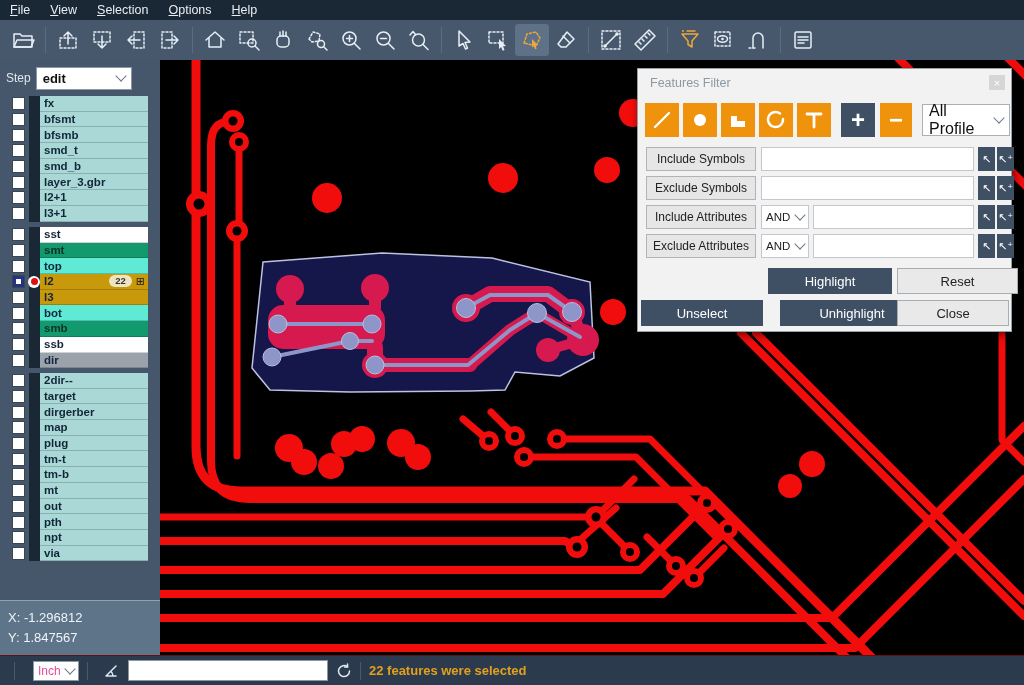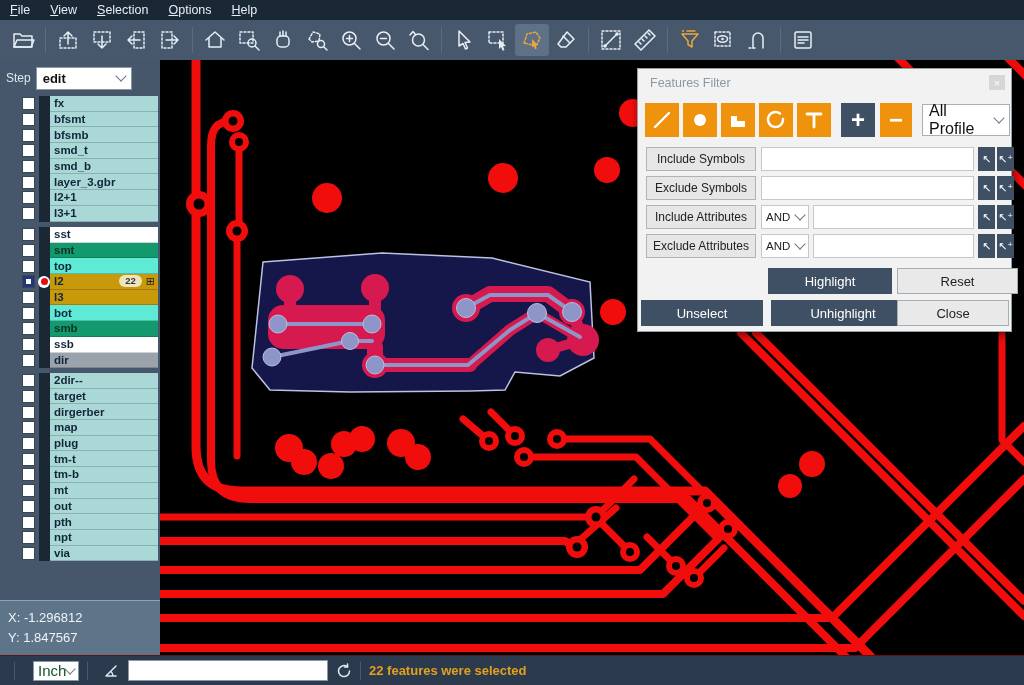--- a/index.html
+++ b/index.html
@@ -23,21 +23,21 @@
   .tsep{width:1px;height:26px;background:#5b6c80;margin:0 5px;flex:0 0 auto}
   
   .sidebar{position:absolute;left:0;top:60px;width:160px;height:595px;background:#46576b;z-index:5}
   .step-row{position:absolute;left:0;top:4px;width:160px;height:28px;display:flex;align-items:center}
   .step-label{color:#dfe7ee;font-size:12px;margin-left:6px}
   .step-select{margin-left:5px;width:96px;height:23px;background:#fff;border:1px solid #8a97a5;
                display:flex;align-items:center;justify-content:space-between;padding:0 6px;box-sizing:border-box}
   .step-select .val{font-size:13px;color:#111;font-weight:700}
   .chev{width:7px;height:7px;border-right:1.6px solid #6b7886;border-bottom:1.6px solid #6b7886;
         transform:rotate(45deg);margin-top:-4px;flex:0 0 auto}
-  .lgroup{position:absolute;left:17px;width:148px}
+  .lgroup{position:absolute;left:7px;width:148px}
   .lrow{height:15.7px;display:flex;align-items:center;position:relative}
   .cb{width:11px;height:11px;background:#fff;border:1px solid #3a4654;margin-left:5px;flex:0 0 auto}
   .cb.on{background:#24347e;display:flex;align-items:center;justify-content:center}
   .cb.on::after{content:"";width:5px;height:5px;background:#fff;display:block}
   .strip{width:11px;height:15.7px;background:#1a2734;margin-left:4px;flex:0 0 auto;
          display:flex;align-items:center;justify-content:center}
   .dot{width:12px;height:12px;border-radius:50%;background:#fff;display:flex;align-items:center;
        justify-content:center;margin-left:-1px}
   .dot::after{content:"";width:7px;height:7px;border-radius:50%;background:#e01010;display:block}
   .cell{flex:1;height:14.7px;margin-right:7px;display:flex;align-items:center;padding-left:4px;
@@ -50,21 +50,21 @@
   
   .xy{position:absolute;left:0;top:600px;width:160px;height:55px;background:#5e7589;
       border-top:1px solid #8fa3b5;z-index:6;color:#eef4f8;font-size:13px;padding:7px 0 0 8px;
       box-sizing:border-box;line-height:20px}
   
   .statusbar{position:absolute;left:0;top:655px;width:1024px;height:30px;background:#2b3b4d;
              border-top:1px solid #641010;display:flex;align-items:center;z-index:10;box-sizing:border-box}
   .ssep{width:1px;height:18px;background:#4a5a6c;margin:0 8px;flex:0 0 auto}
   .unit-select{width:46px;height:20px;background:#fff;border:1px solid #8a97a5;display:flex;
                align-items:center;justify-content:space-between;padding:0 4px;box-sizing:border-box;margin-left:10px}
-  .unit-select .val{font-size:15px;color:#14532d}
+  .unit-select .val{font-size:12px;color:#ec4899}
   .cmd-input{width:190px;height:19px;background:#fff;border:1px solid #8a97a5;margin-left:8px;
              font-size:12px;padding:0 4px}
   .sicon{color:#dfe7f0;display:flex;align-items:center;justify-content:center;margin-left:8px}
   .sicon svg{width:16px;height:16px;stroke:currentColor;fill:none;stroke-width:1.5;stroke-linecap:round}
   .status-msg{color:#e2a01e;font-size:13px;font-weight:700}
   
   .canvas{position:absolute;left:160px;top:60px;width:864px;height:595px;background:#000;z-index:1}
   .tr{stroke:var(--trace);fill:none;stroke-linecap:round;stroke-linejoin:round}
   .trf{fill:var(--trace)}
   .hole{fill:#000}
@@ -681,21 +681,21 @@
       <span class="chev"></span>
     </div>
     <input style="left: 167px; width: 161px;" value="">
     <div class="pickbtn b1">↖</div>
     <div class="pickbtn b2">↖⁺</div>
   </div>
 
   <div class="act-btn act-dark" style="left:130px;top:199px;width:124px">Highlight</div>
   <div class="act-btn act-light" style="left:259px;top:199px;width:121px">Reset</div>
   <div class="act-btn act-dark" style="left:3px;top:231px;width:122px">Unselect</div>
-  <div class="act-btn act-dark" style="left:133px;top:231px;width:144px">Unhighlight</div>
+  <div class="act-btn act-dark" style="left:142px;top:231px;width:144px">Unhighlight</div>
   <div class="act-btn act-light" style="left:259px;top:231px;width:112px">Close</div>
 </div>
 
 <div class="statusbar">
   <span class="ssep" style="margin-left:14px"></span>
   <div class="unit-select">
     <span class="val">Inch</span>
     <span class="chev"></span>
   </div>
   <span class="ssep"></span>

